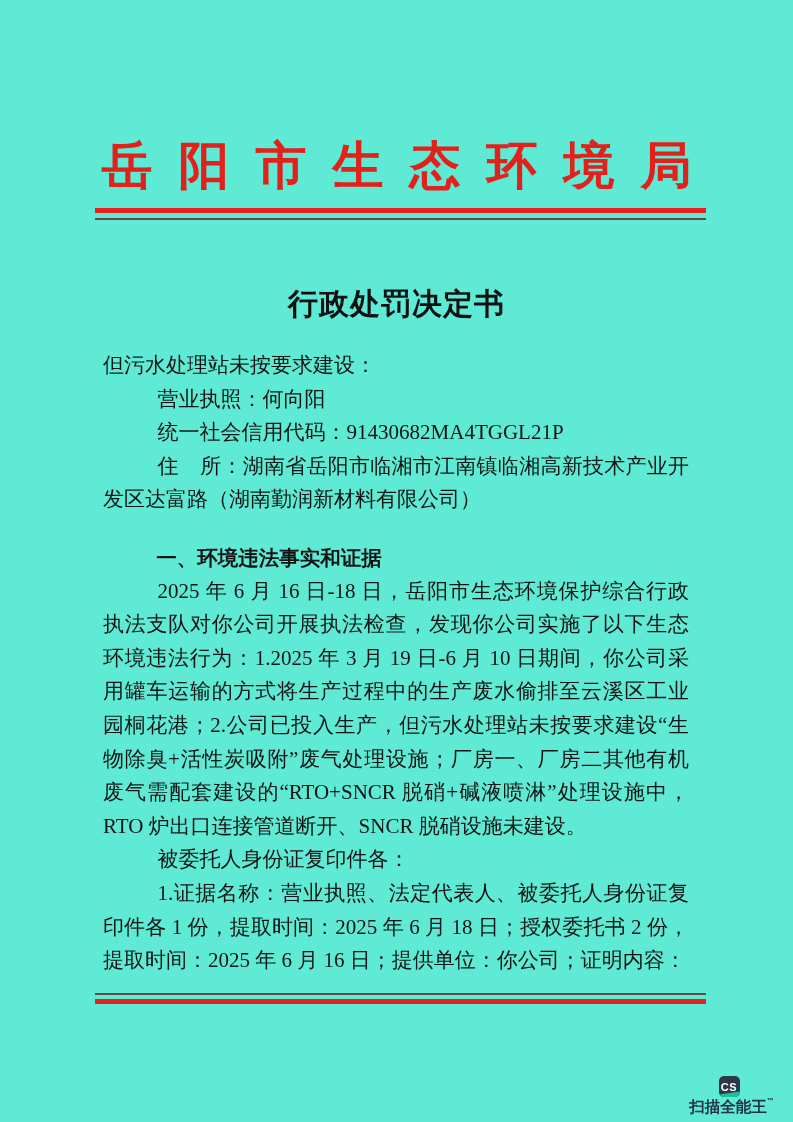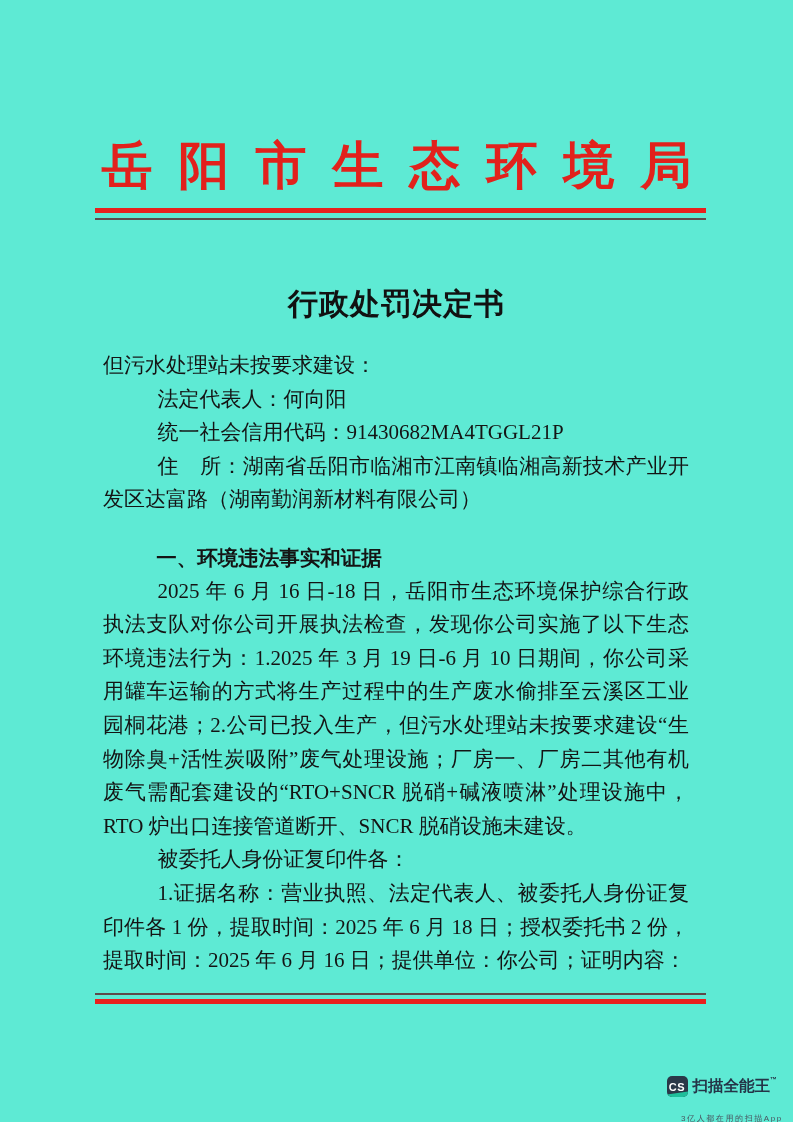--- a/index.html
+++ b/index.html
@@ -89,22 +89,23 @@
   }
   
   .watermark {
     position: absolute;
     top: 1076px;
     right: 16px;
     width: 96px;
   }
   .wm-row {
     display: flex;
-    align-items: flex-start;
+    align-items: center;
     justify-content: flex-end;
+    flex-direction: column;
   }
   .wm-icon {
     position: relative;
     width: 21px; height: 21px;
     background: #2a3848;
     border-radius: 5px;
     overflow: hidden;
     display: flex;
     align-items: center;
     justify-content: center;
@@ -159,21 +160,21 @@
   <div class="agency">岳阳市生态环境局</div>
 
   <div class="rule-top-red"></div>
   <div class="rule-top-dark"></div>
 
 
   <div class="doc-title">行政处罚决定书</div>
 
   <div class="body-text">
     <p>但污水处理站未按要求建设：</p>
-    <p class="indent">法定代表人：何向阳</p>
+    <p class="indent">营业执照：何向阳</p>
     <p class="indent">统一社会信用代码：91430682MA4TGGL21P</p>
     <p class="indent">住　所：湖南省岳阳市临湘市江南镇临湘高新技术产业开发区达富路（湖南勤润新材料有限公司）</p>
     <p class="indent bold">一、环境违法事实和证据</p>
     <p class="indent">2025 年 6 月 16 日-18 日，岳阳市生态环境保护综合行政执法支队对你公司开展执法检查，发现你公司实施了以下生态环境违法行为：1.2025 年 3 月 19 日-6 月 10 日期间，你公司采用罐车运输的方式将生产过程中的生产废水偷排至云溪区工业园桐花港；2.公司已投入生产，但污水处理站未按要求建设“生物除臭+活性炭吸附”废气处理设施；厂房一、厂房二其他有机废气需配套建设的“RTO+SNCR 脱硝+碱液喷淋”处理设施中，RTO 炉出口连接管道断开、SNCR 脱硝设施未建设。</p>
     <p class="indent">被委托人身份证复印件各：</p>
     <p class="indent">1.证据名称：营业执照、法定代表人、被委托人身份证复印件各 1 份，提取时间：2025 年 6 月 18 日；授权委托书 2 份，提取时间：2025 年 6 月 16 日；提供单位：你公司；证明内容：</p>
   </div>
 
   <div class="rule-bottom-dark"></div>
   <div class="rule-bottom-red"></div>

